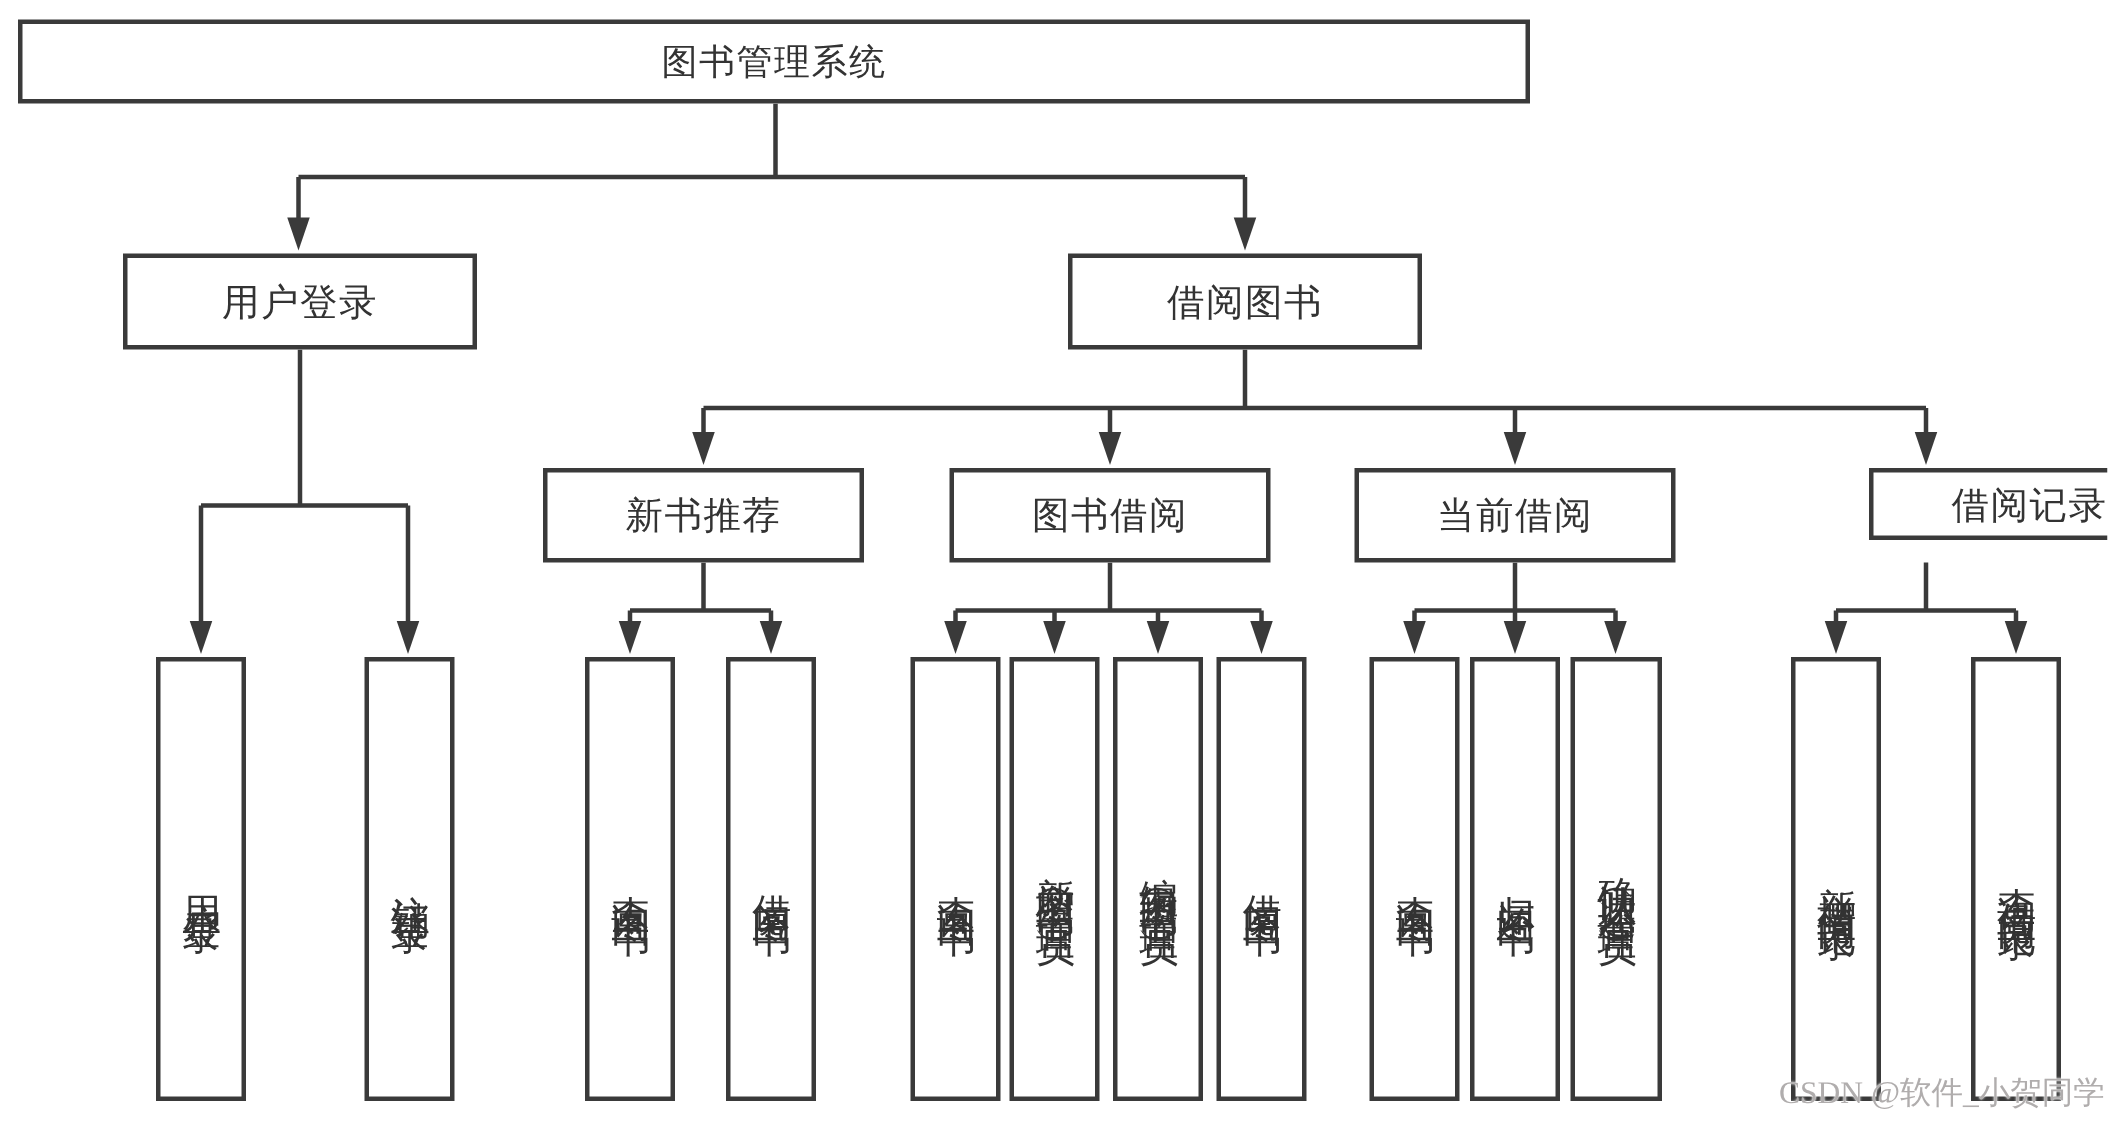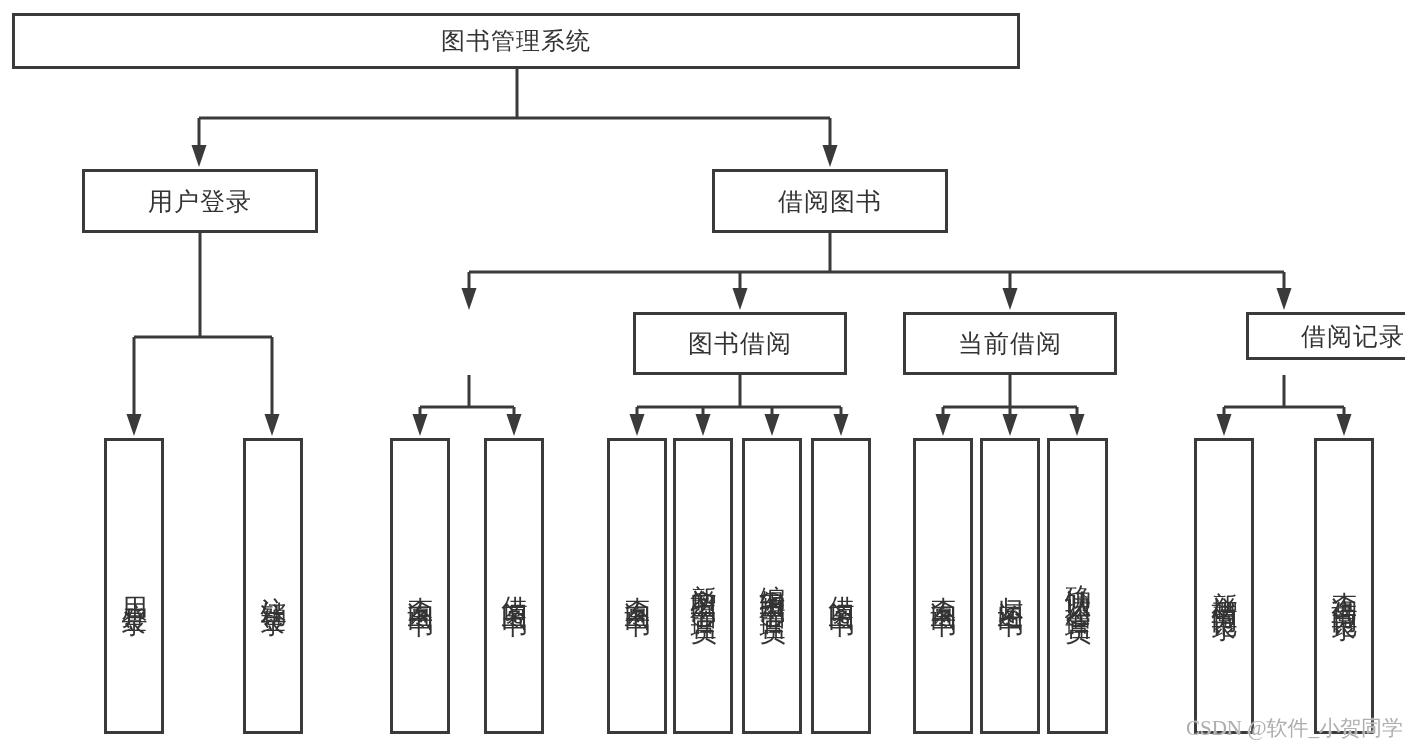--- a/index.html
+++ b/index.html
@@ -68,20 +68,21 @@
       <polygon points="1224,436 1216.5,414 1231.5,414"></polygon>
       <polygon points="1344,436 1336.5,414 1351.5,414"></polygon>
     </g>
   </svg>
 
   <div class="nodebox box-h box-root" style="left:12px;top:13px;width:1008px;height:56px">图书管理系统</div>
 
   <div class="nodebox box-h" style="left:82px;top:169px;width:236px;height:64px">用户登录</div>
   <div class="nodebox box-h" style="left:712px;top:169px;width:236px;height:64px">借阅图书</div>
 
+  <div class="nodebox box-h" style="left:362px;top:312px;width:214px;height:63px">新书推荐</div>
   <div class="nodebox box-h" style="left:903px;top:312px;width:214px;height:63px">当前借阅</div>
   <div class="nodebox box-h" style="left:633px;top:312px;width:214px;height:63px">图书借阅</div>
   <div class="nodebox box-h" style="left:1246px;top:312px;width:214px;height:48px">借阅记录</div>
 
   <div class="nodebox box-v" style="left:104px;top:438px;width:60px;height:296px">用户登录</div>
   <div class="nodebox box-v" style="left:243px;top:438px;width:60px;height:296px">注销登录</div>
 
   <div class="nodebox box-v" style="left:390px;top:438px;width:60px;height:296px">查询图书</div>
   <div class="nodebox box-v" style="left:484px;top:438px;width:60px;height:296px">借阅图书</div>
 

